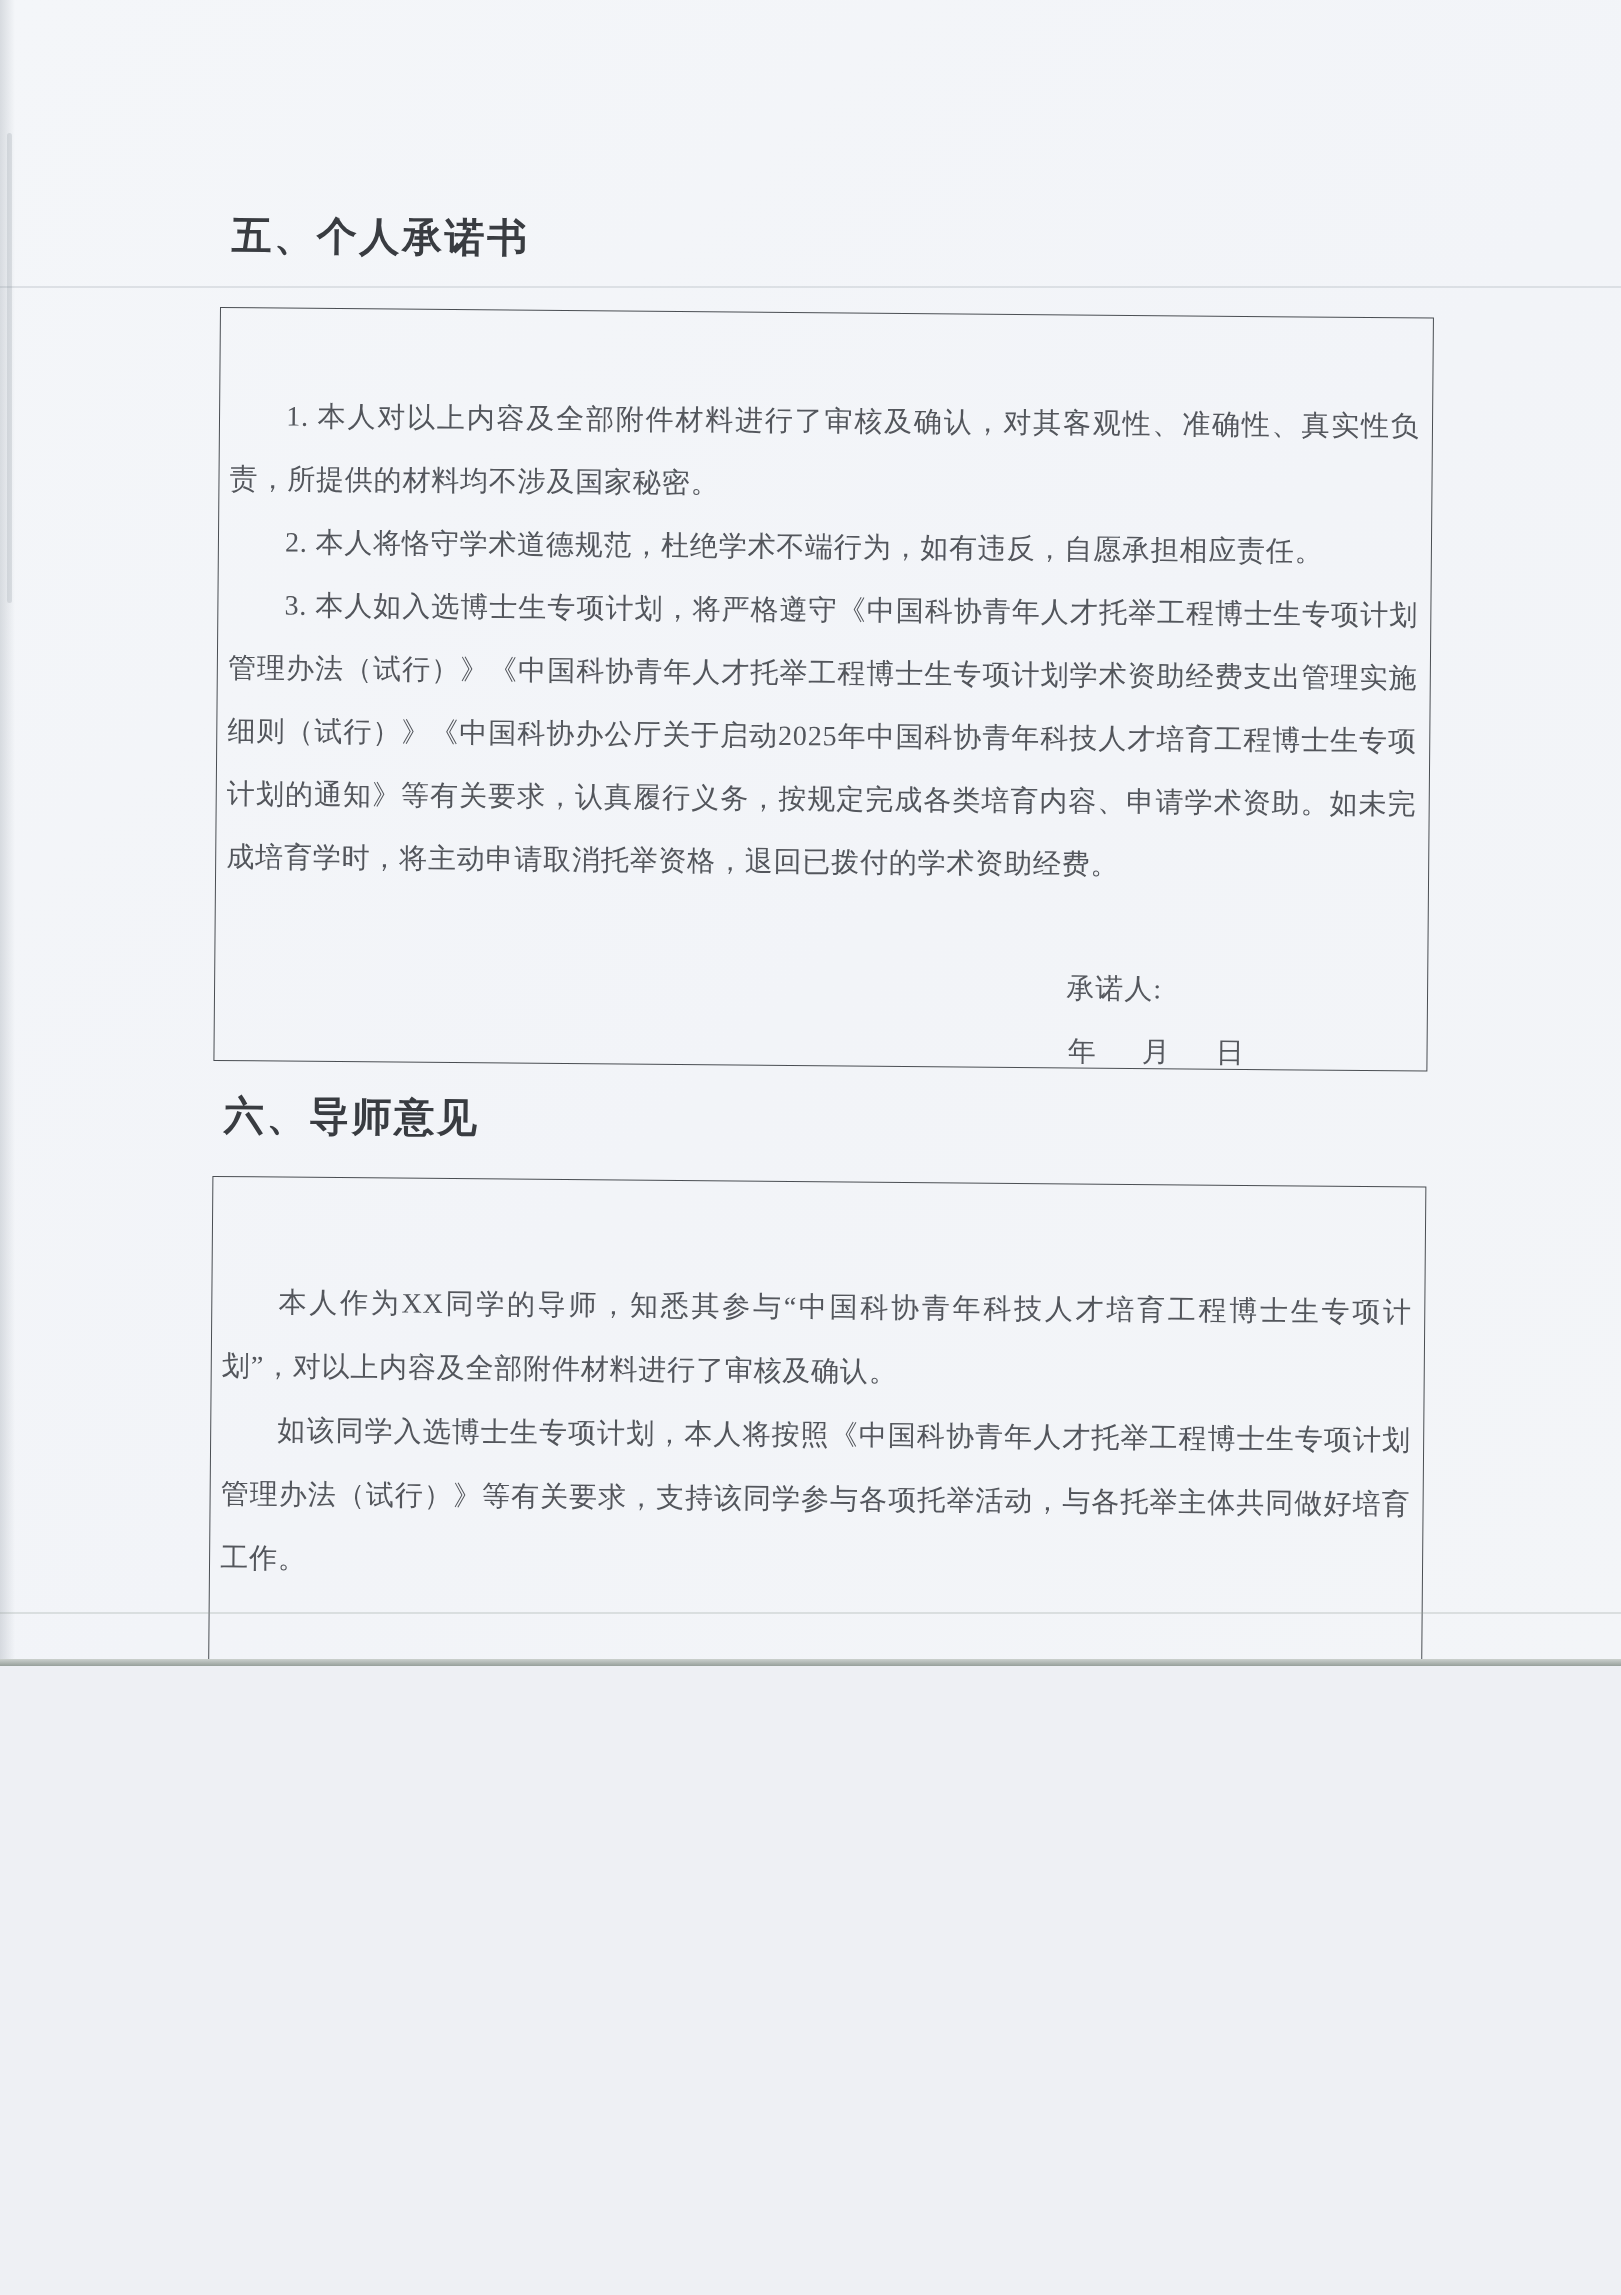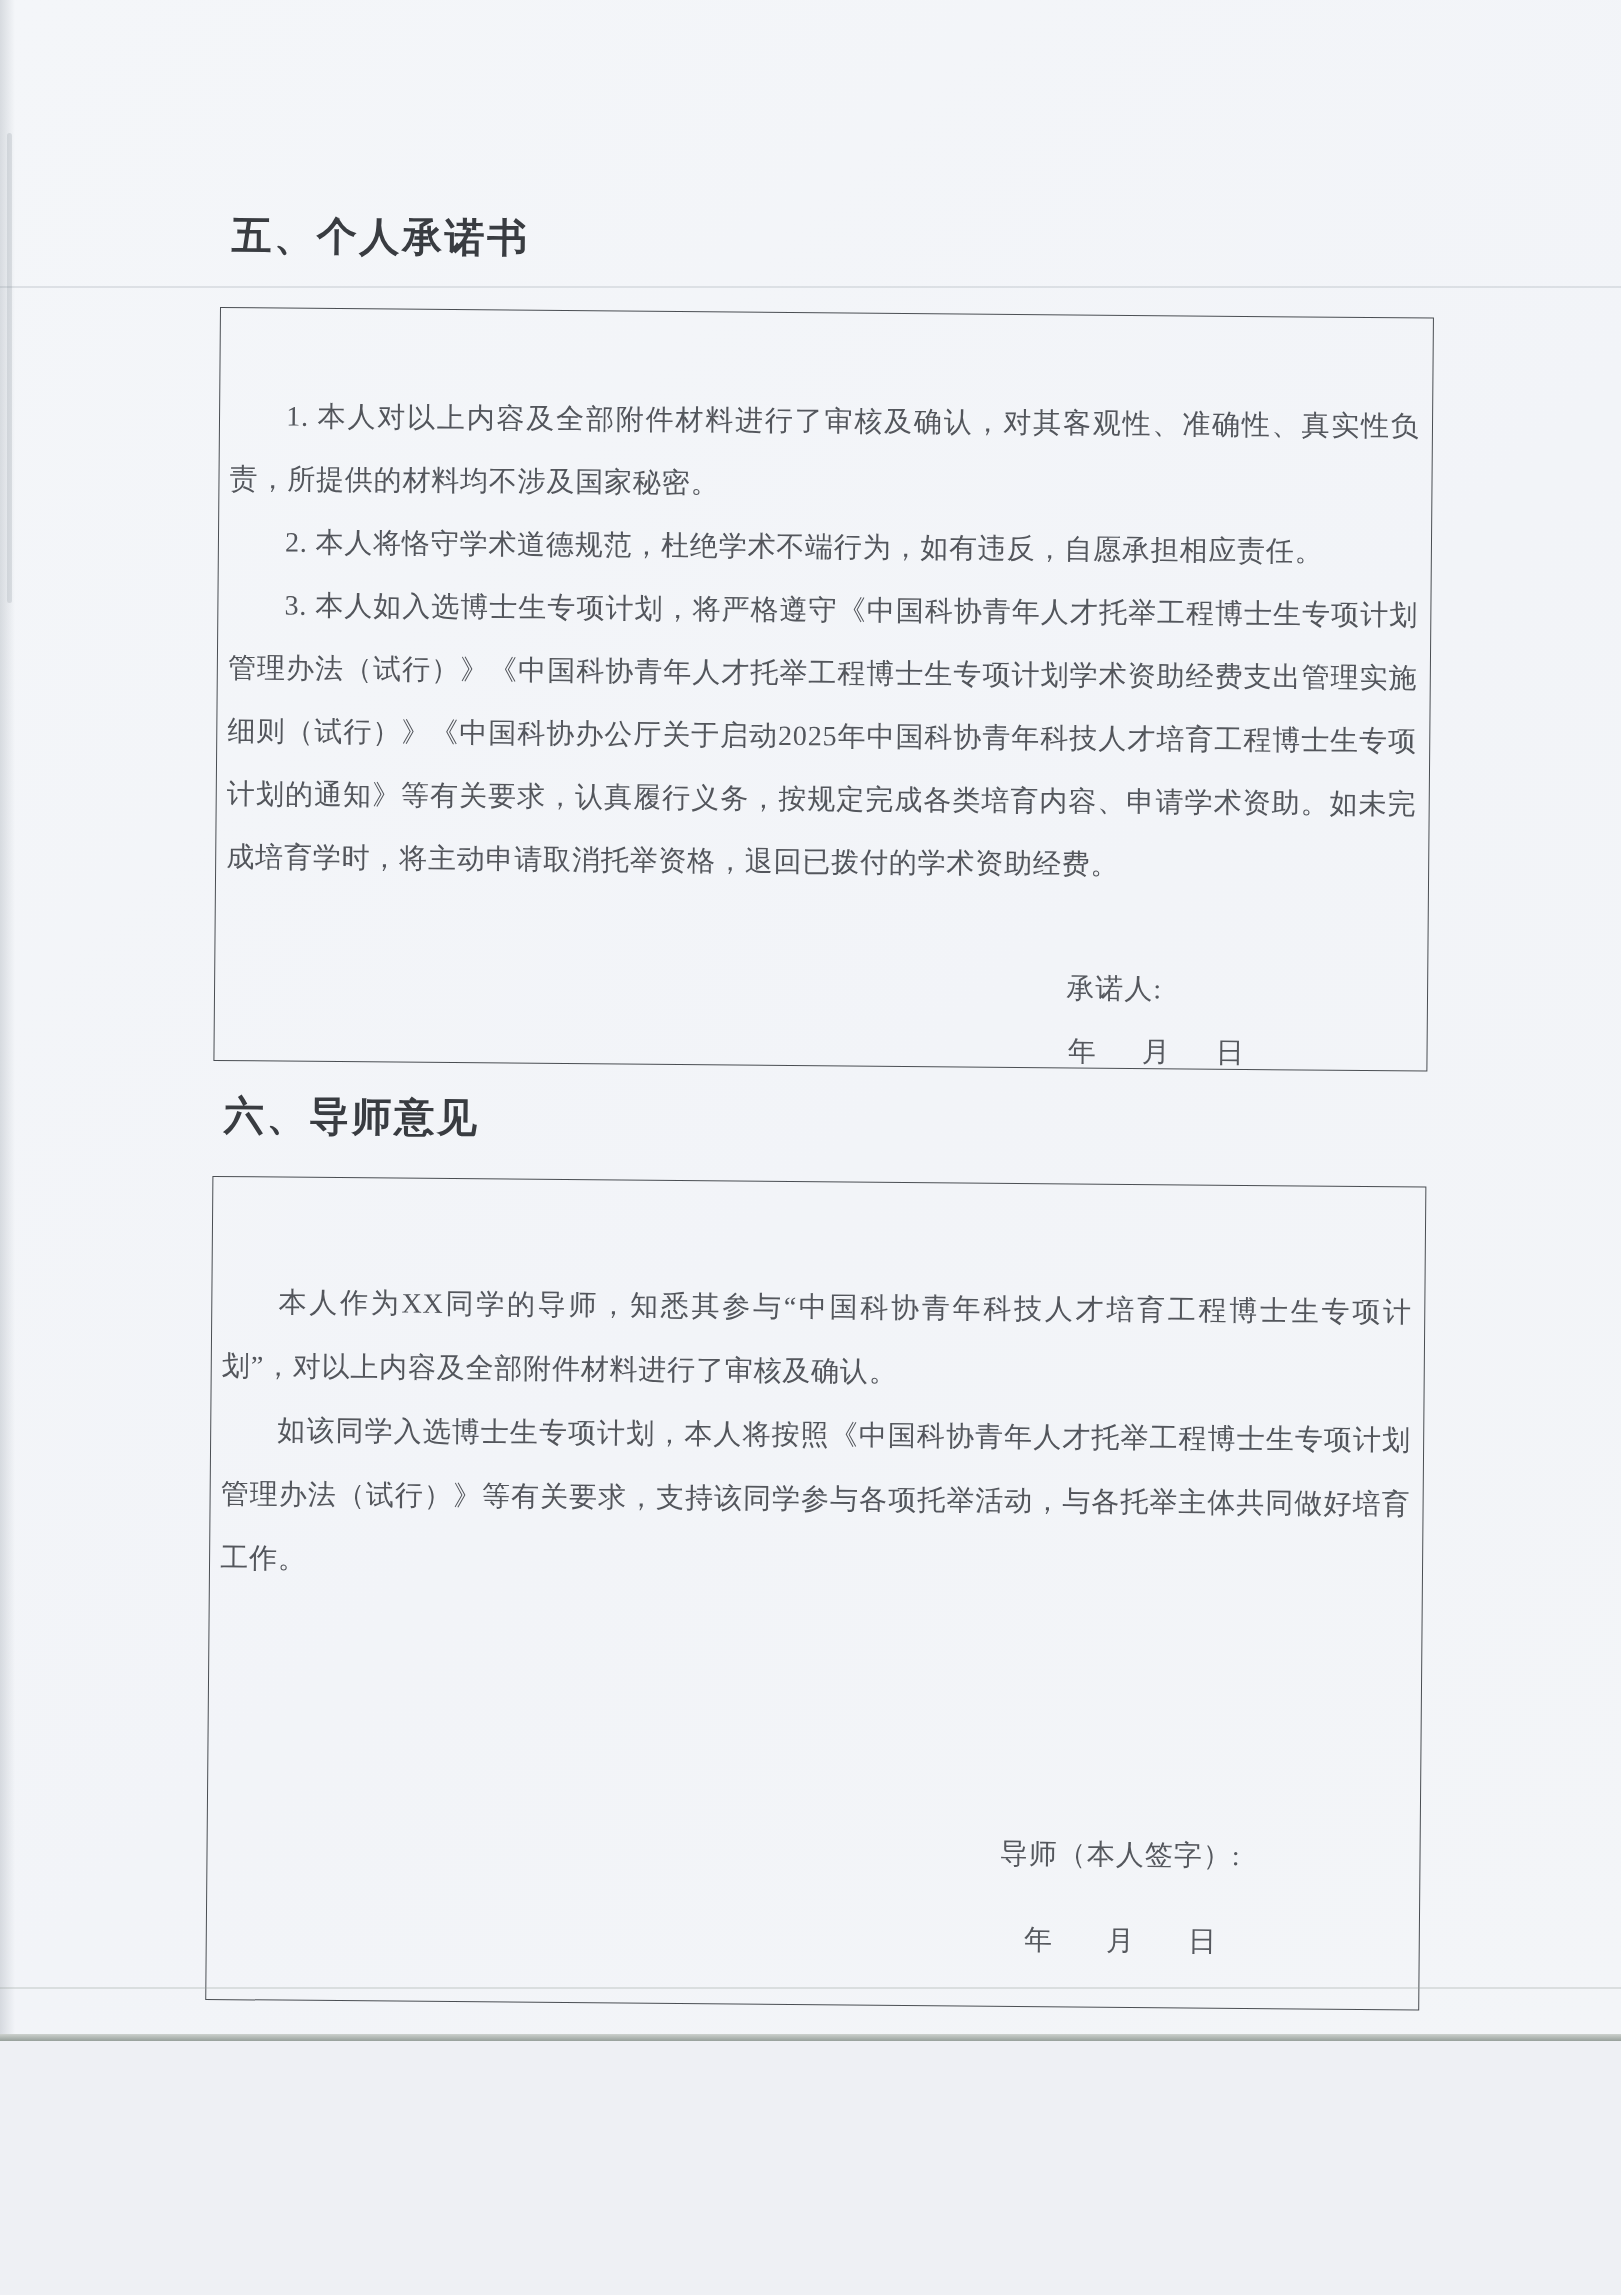--- a/index.html
+++ b/index.html
@@ -4,21 +4,21 @@
 <title>Scanned Form Page</title>
 <style>
   html, body { margin: 0; padding: 0; }
   body {
     width: 1622px; height: 2295px;
     background: #eef0f4;
     font-family: "Liberation Serif", "DejaVu Serif", serif;
   }
   .page {
     position: relative;
-    width: 1622px; height: 2041px;
+    width: 1622px; height: 1666px;
     background: linear-gradient(135deg, #f4f6f9 0%, #f2f4f8 55%, #f3f5f8 100%);
     overflow: hidden;
   }
   
   .rot {
     position: absolute; inset: 0;
     transform: rotate(0.5deg);
     transform-origin: 220px 307px;
   }
   .h {

